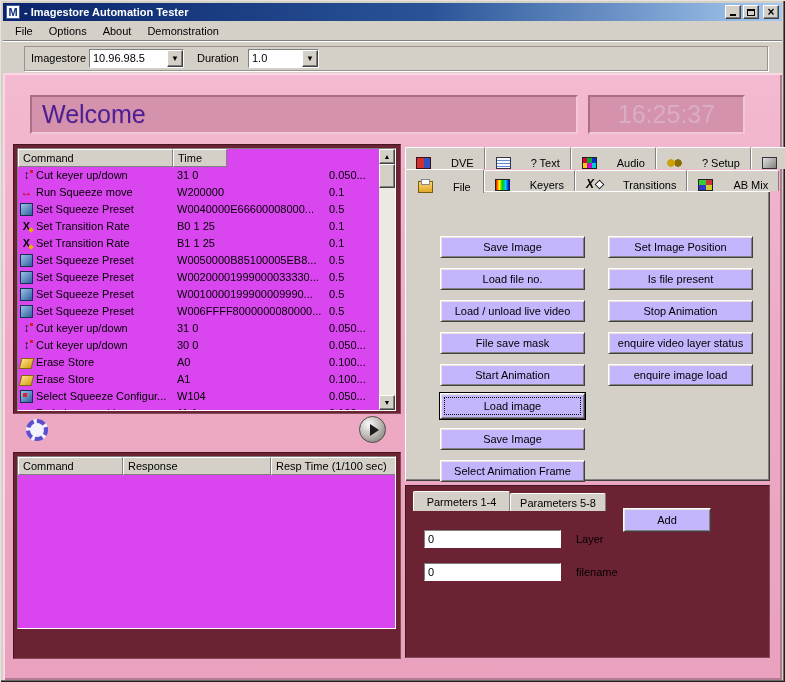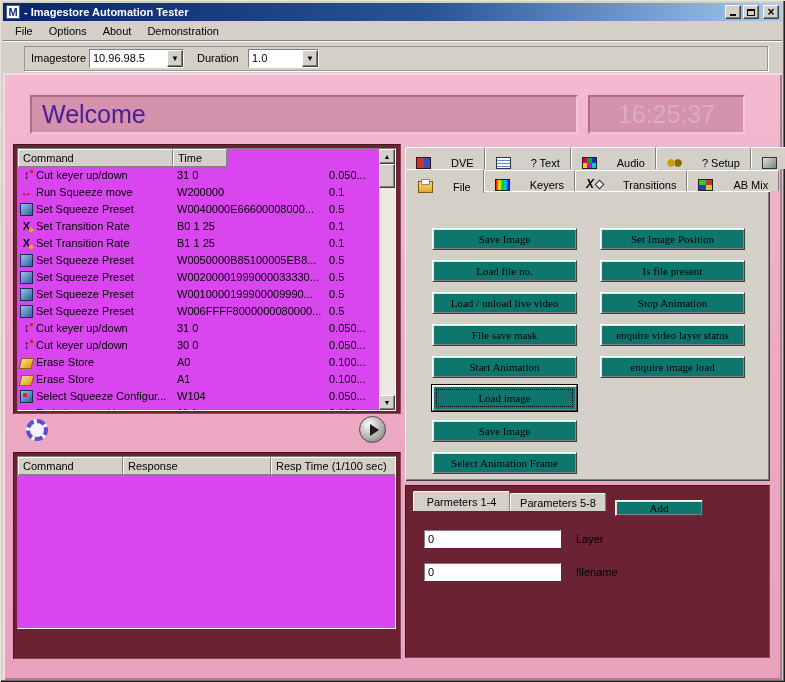--- a/index.html
+++ b/index.html
@@ -127,37 +127,37 @@
   .i-file{background:linear-gradient(180deg,#ffd86a,#e0a82a);border:1px solid #7a5c10}
   .i-file::before{content:"";position:absolute;left:2px;top:-3px;width:7px;height:4px;background:#fff;border:1px solid #888}
   .i-keyers{background:linear-gradient(90deg,#f00,#ff0 25%,#0c0 50%,#0cf 75%,#00f);border:1px solid #222}
   .i-transitions{width:auto;min-width:16px;height:13px;display:inline-flex;align-items:center}
   .i-transitions::before{content:"X";font-weight:bold;font-style:italic;font-size:12px;line-height:13px}
   .i-transitions::after{content:"";width:5px;height:5px;border:1px solid #222;background:#fff;transform:rotate(45deg);margin-left:2px}
   .i-abmix{background:linear-gradient(90deg,#3c3 0 50%,#c33 50%),linear-gradient(90deg,#33c 0 50%,#cc3 50%);
     background-size:100% 50%;background-repeat:no-repeat;background-position:top,bottom;border:1px solid #222}
 
   
-  .btn95{position:absolute;background:#0f766e;border:1px solid;border-color:#fff #404040 #404040 #fff;
+  .btn95{position:absolute;background:#c4b5fd;border:1px solid;border-color:#fff #404040 #404040 #fff;
     box-shadow:inset 1px 1px 0 #e8e4dc, inset -1px -1px 0 #808080;box-sizing:border-box;
-    display:flex;align-items:center;justify-content:center;font-family:Liberation Serif, serif;
-    font-size:11px;padding:0;margin:8px;white-space:nowrap;overflow:hidden}
+    display:flex;align-items:center;justify-content:center;font-family:Liberation Sans, sans-serif;
+    font-size:11px;padding:0;margin:16px;white-space:nowrap;overflow:hidden}
   .btn95.default{box-shadow:0 0 0 1px #000, inset 1px 1px 0 #e8e4dc, inset -1px -1px 0 #808080}
   .btn95.default::after{content:"";position:absolute;left:3px;top:3px;right:3px;bottom:3px;border:1px dotted #000}
   .bl{left:19px;width:145px;height:22px}
   .br{left:187px;width:145px;height:22px}
 
   
   .params-panel{position:absolute;left:402px;top:412px;width:365px;height:173px;background:#6b2334;
     box-shadow:inset 1px 1px 0 rgba(0,0,0,.35), inset -1px -1px 0 rgba(255,255,255,.18)}
   .ptab{position:absolute;background:#d4d0c8;border:1px solid;border-color:#fff #808080 #808080 #fff;border-bottom:none;
     border-radius:2px 2px 0 0;box-sizing:border-box;display:flex;align-items:center;justify-content:center;white-space:nowrap}
   .ptab1{left:8px;top:6px;width:97px;height:20px;z-index:2}
   .ptab2{left:105px;top:8px;width:96px;height:18px}
-  .add-btn{left:202px;top:7px;width:88px;height:16px}
+  .add-btn{left:202px;top:7px;width:88px;height:24px}
   .field{position:absolute;width:137px;height:18px;background:#fff;border:1px solid;border-color:#808080 #fff #fff #808080;
     box-sizing:border-box;font-family:"Liberation Sans",sans-serif;font-size:11px;padding:0 3px;outline:none}
   .f1{left:19px;top:45px}
   .f2{left:19px;top:78px}
   .flabel{position:absolute;color:#000}
   .l1{left:171px;top:48px}
   .l2{left:171px;top:81px}
 </style>
 </head>
 <body>

